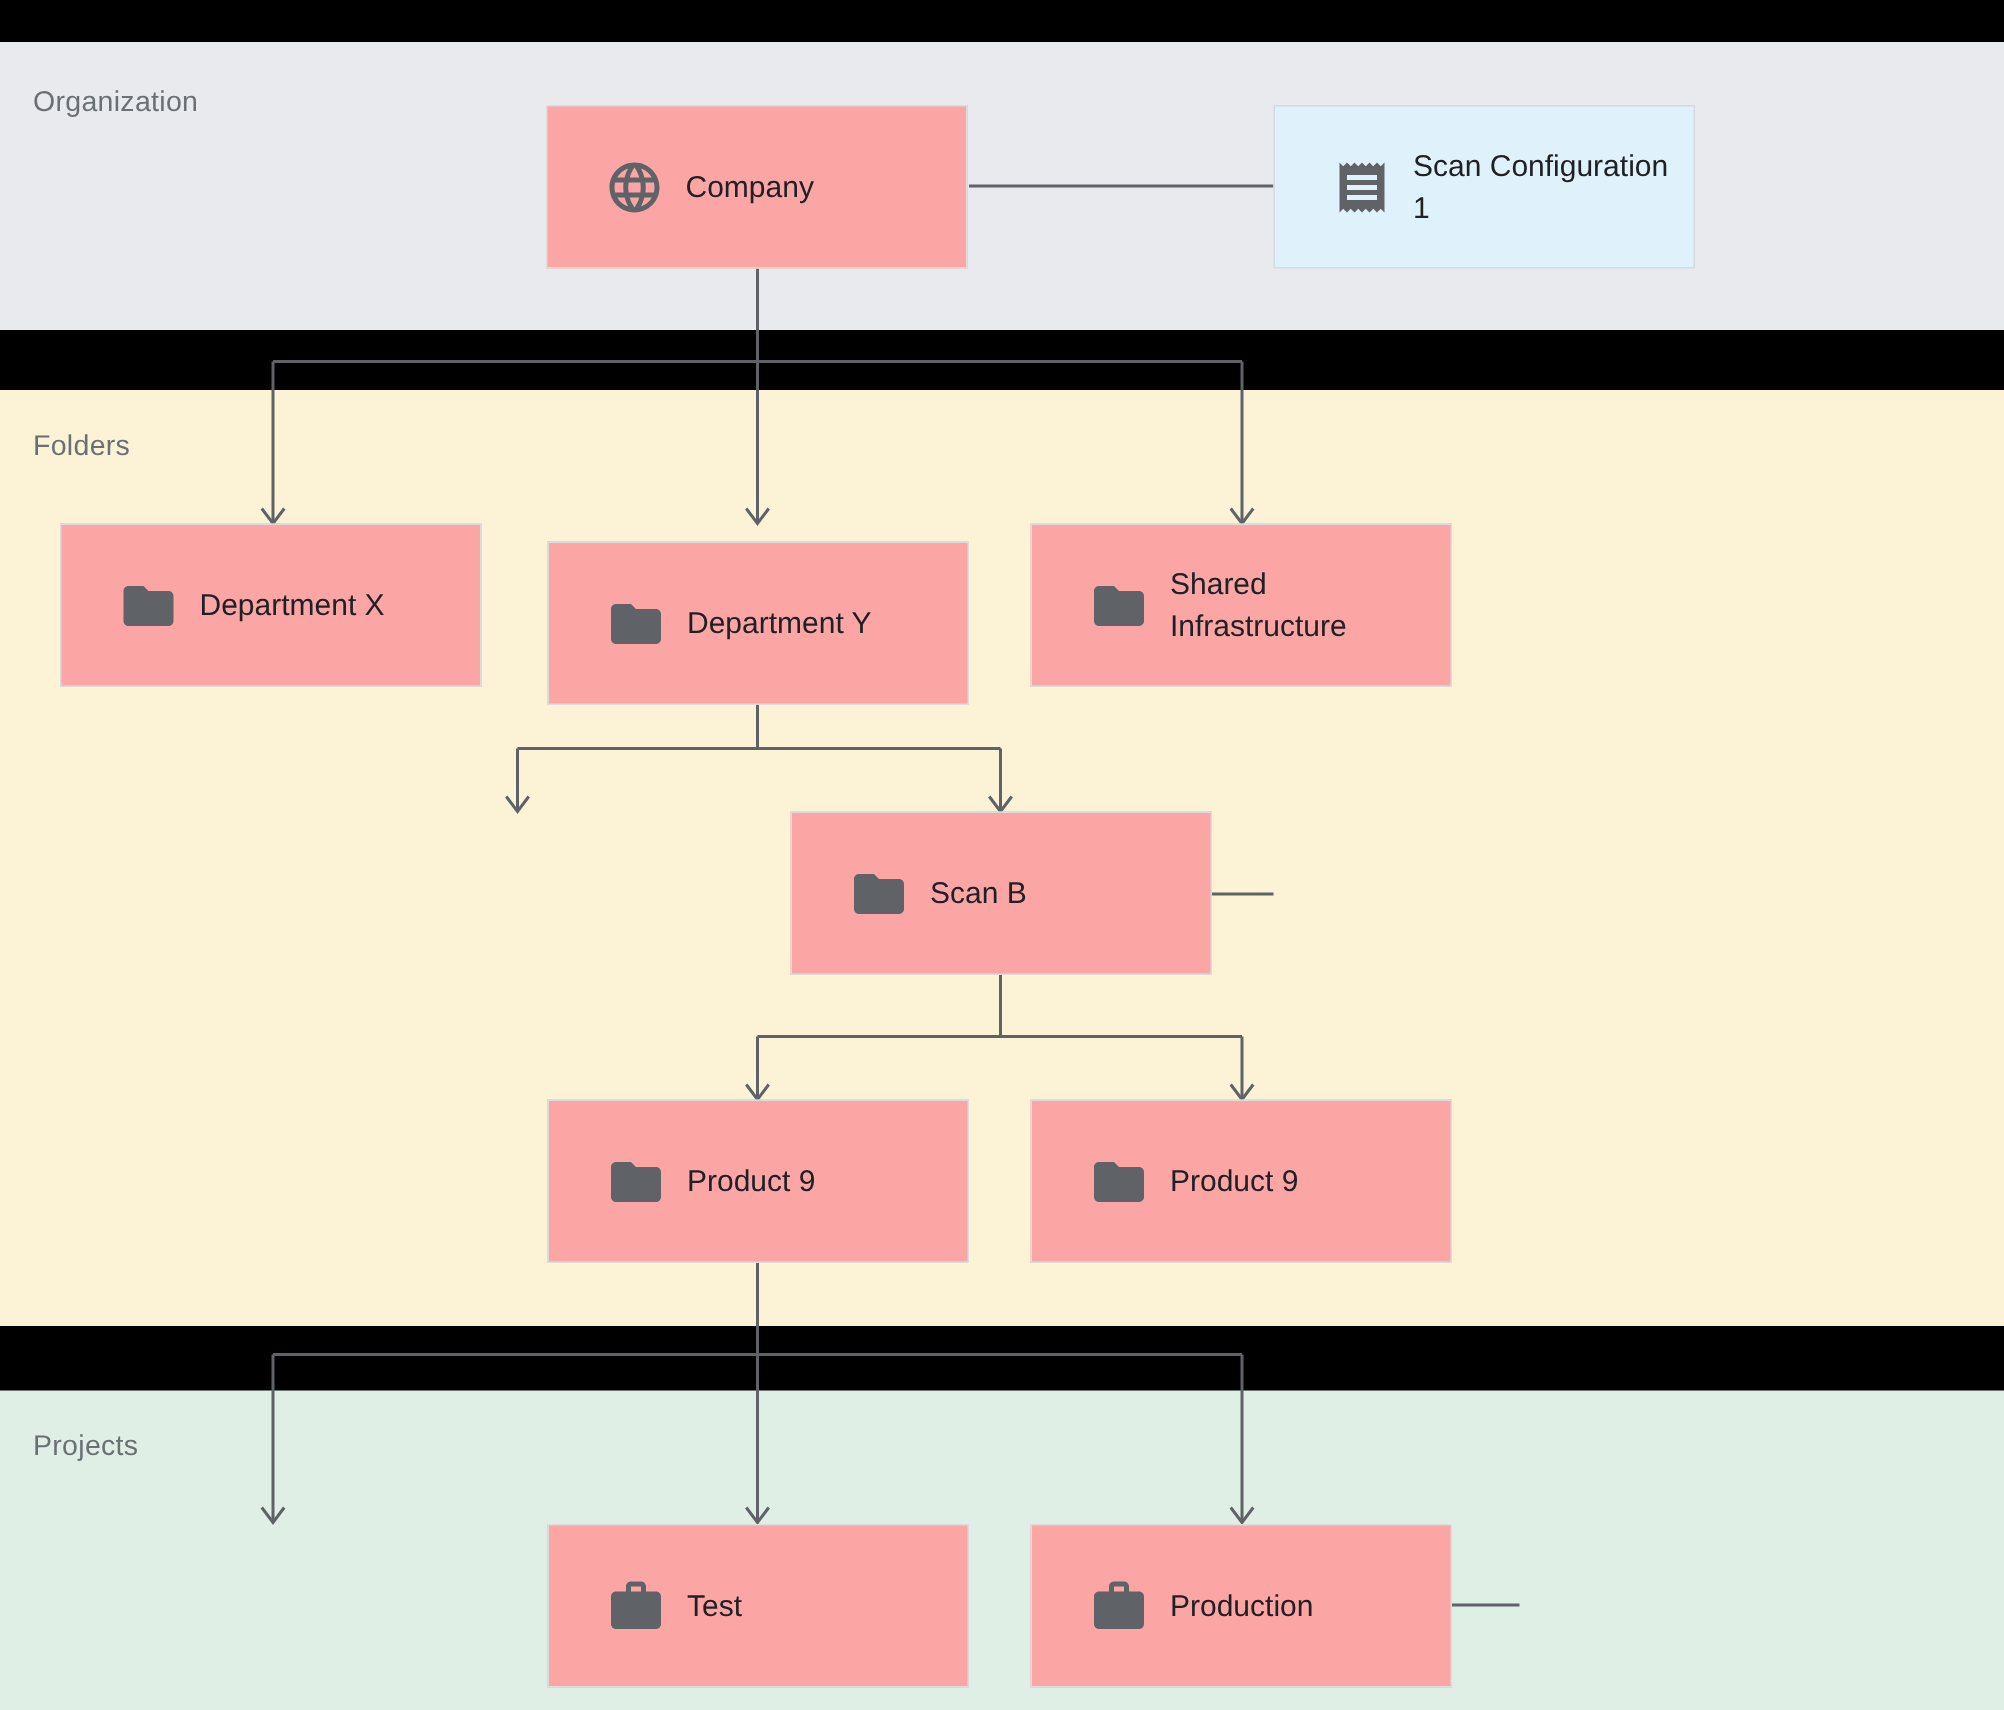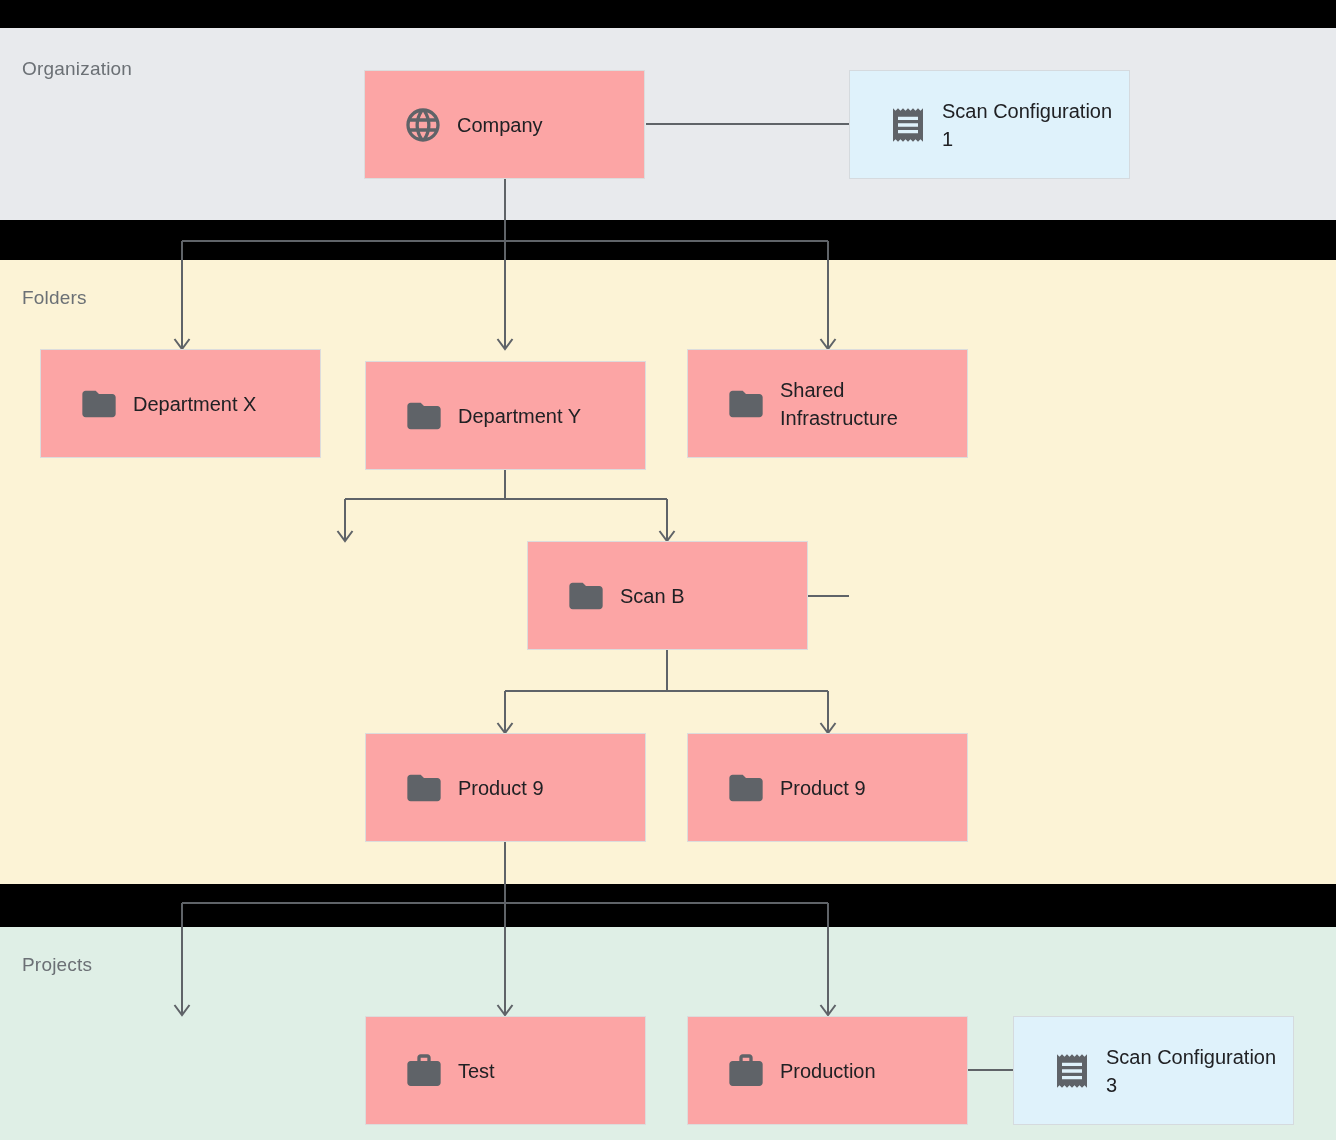--- a/index.html
+++ b/index.html
@@ -130,20 +130,14 @@
         <use href="#icon-briefcase"></use>
       </svg>
     <div class="node-label">Test</div>
   </div>
   <div class="node" style="left:687px; top:988px">
     <svg class="icon" viewBox="0 0 24 24">
         <use href="#icon-briefcase"></use>
       </svg>
     <div class="node-label">Production</div>
   </div>
-  <div class="node scan" style="left:1013px; top:988px">
-    <svg class="icon" viewBox="0 0 24 24">
-        <use href="#icon-receipt"></use>
-      </svg>
-    <div class="node-label">Scan Configuration 3</div>
-  </div>
 
 </div>
 
 </body></html>

